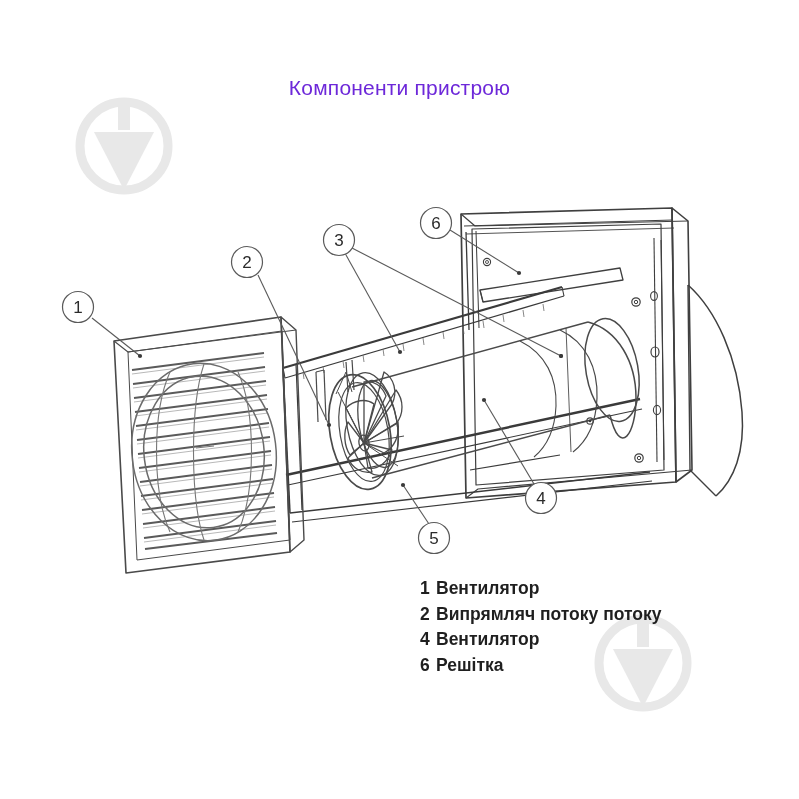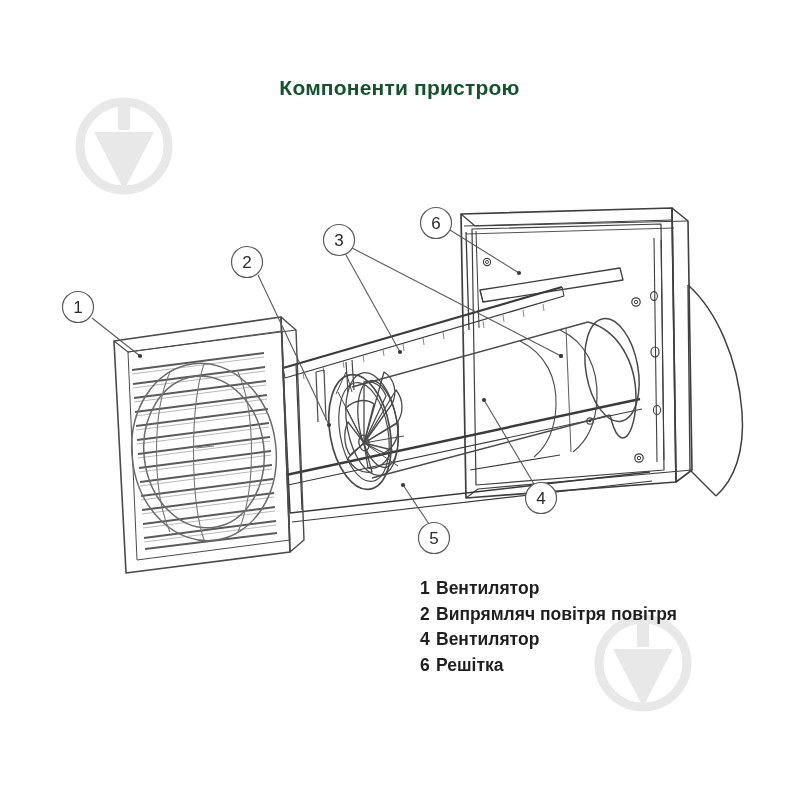--- a/index.html
+++ b/index.html
@@ -16,22 +16,22 @@
     overflow: hidden;
     font-family: "Liberation Sans", "DejaVu Sans", sans-serif;
   }
   #title {
     position: absolute;
     left: 0;
     top: 76px;
     width: 799px;
     text-align: center;
     font-size: 21px;
-    font-weight: 700;
-    color: #14532d;
+    font-weight: 400;
+    color: #6d28d9;
     letter-spacing: 0.2px;
   }
   #diagram {
     position: absolute;
     left: 0;
     top: 0;
   }
   #legend {
     position: absolute;
     left: 420px;
@@ -308,21 +308,21 @@
         <text x="436" y="229">6</text>
       </g>
     </g>
   </svg>
 
   <div id="legend">
     <div class="legend-row">
       <span class="legend-num">1</span><span class="legend-label">Вентилятор</span>
     </div>
     <div class="legend-row">
-      <span class="legend-num">2</span><span class="legend-label">Випрямляч повітря повітря</span>
+      <span class="legend-num">2</span><span class="legend-label">Випрямляч потоку потоку</span>
     </div>
     <div class="legend-row">
       <span class="legend-num">4</span><span class="legend-label">Вентилятор</span>
     </div>
     <div class="legend-row">
       <span class="legend-num">6</span><span class="legend-label">Решітка</span>
     </div>
   </div>
 
 </div>

